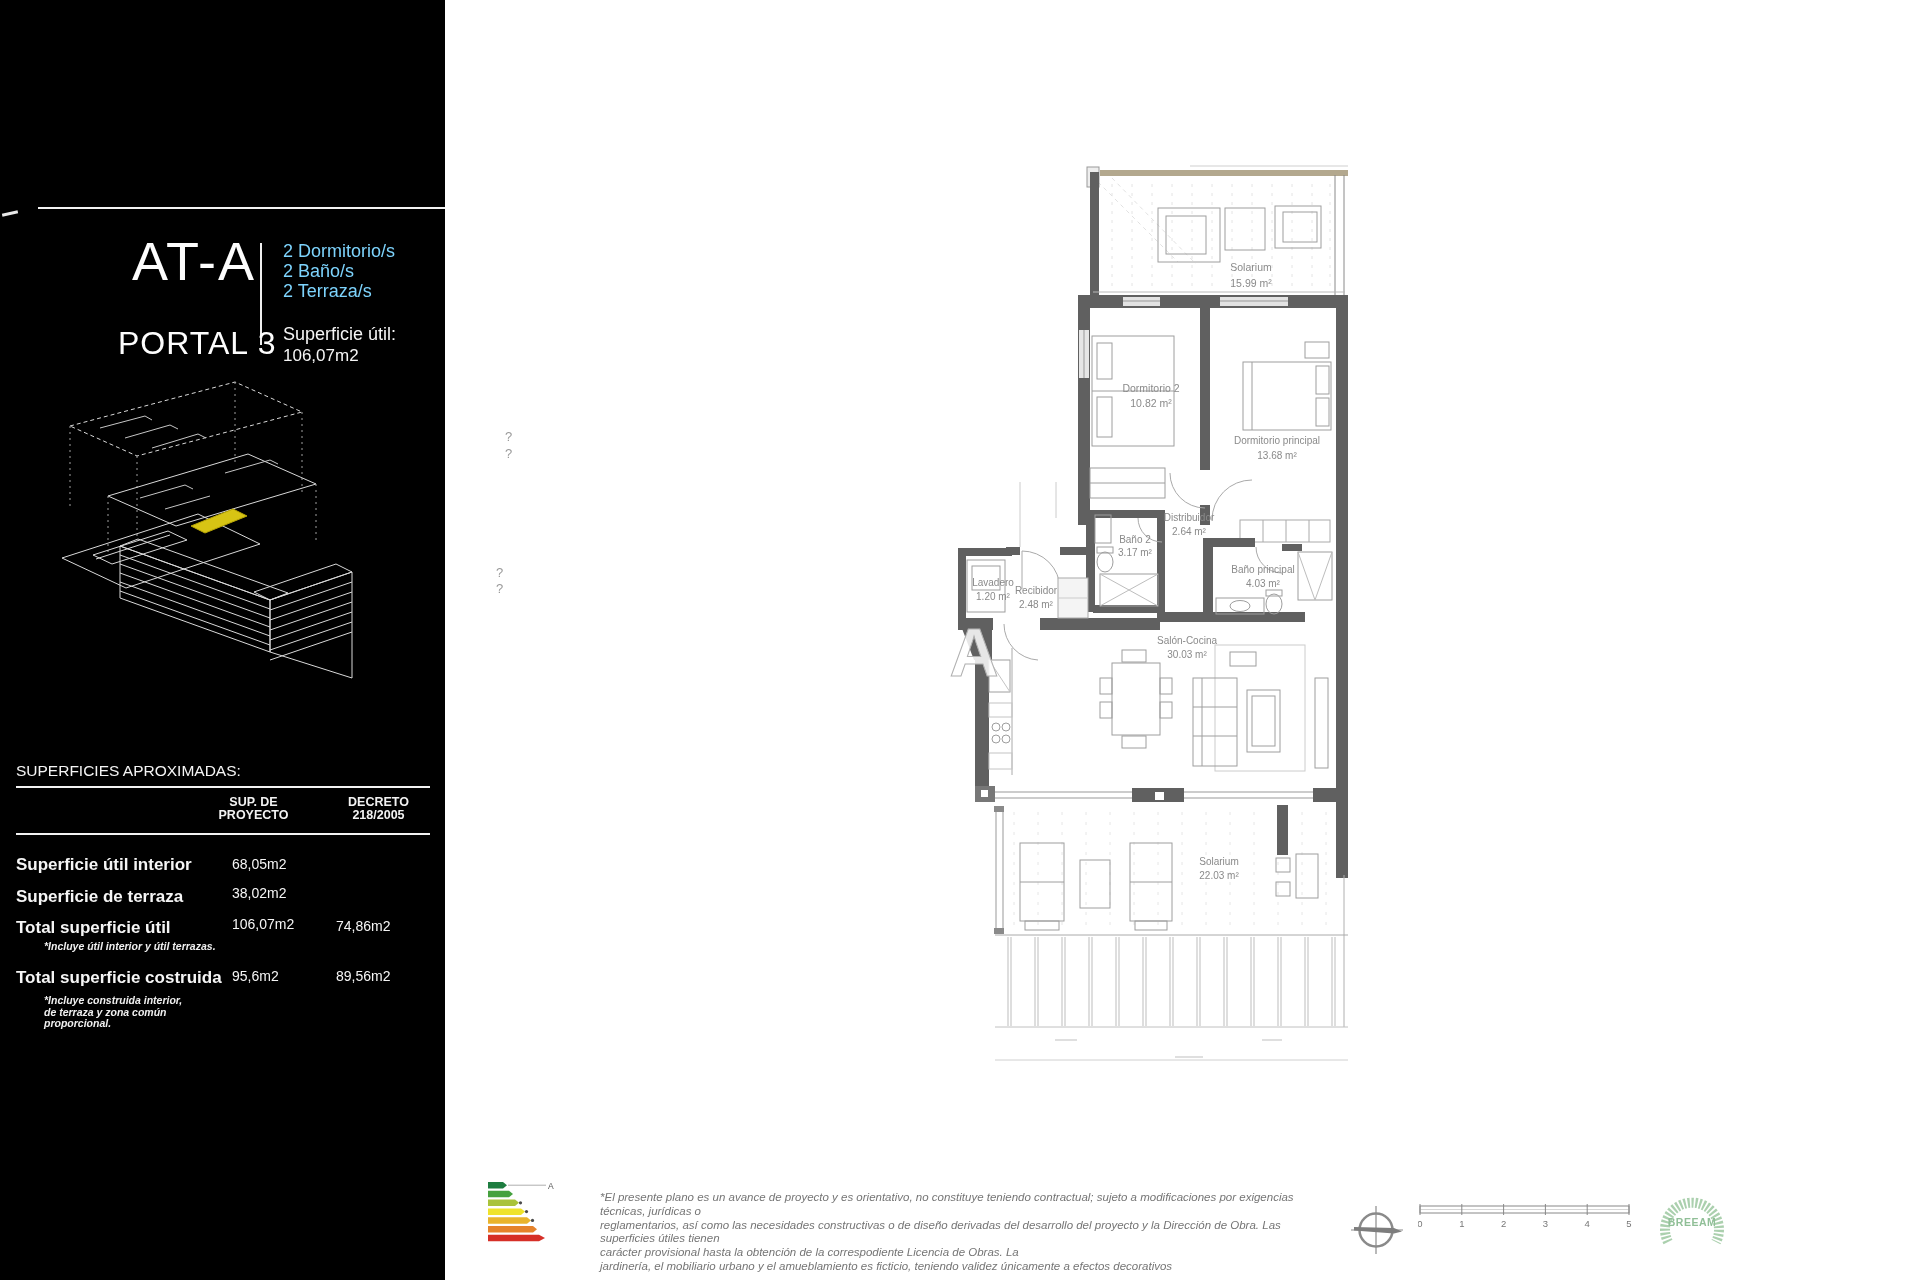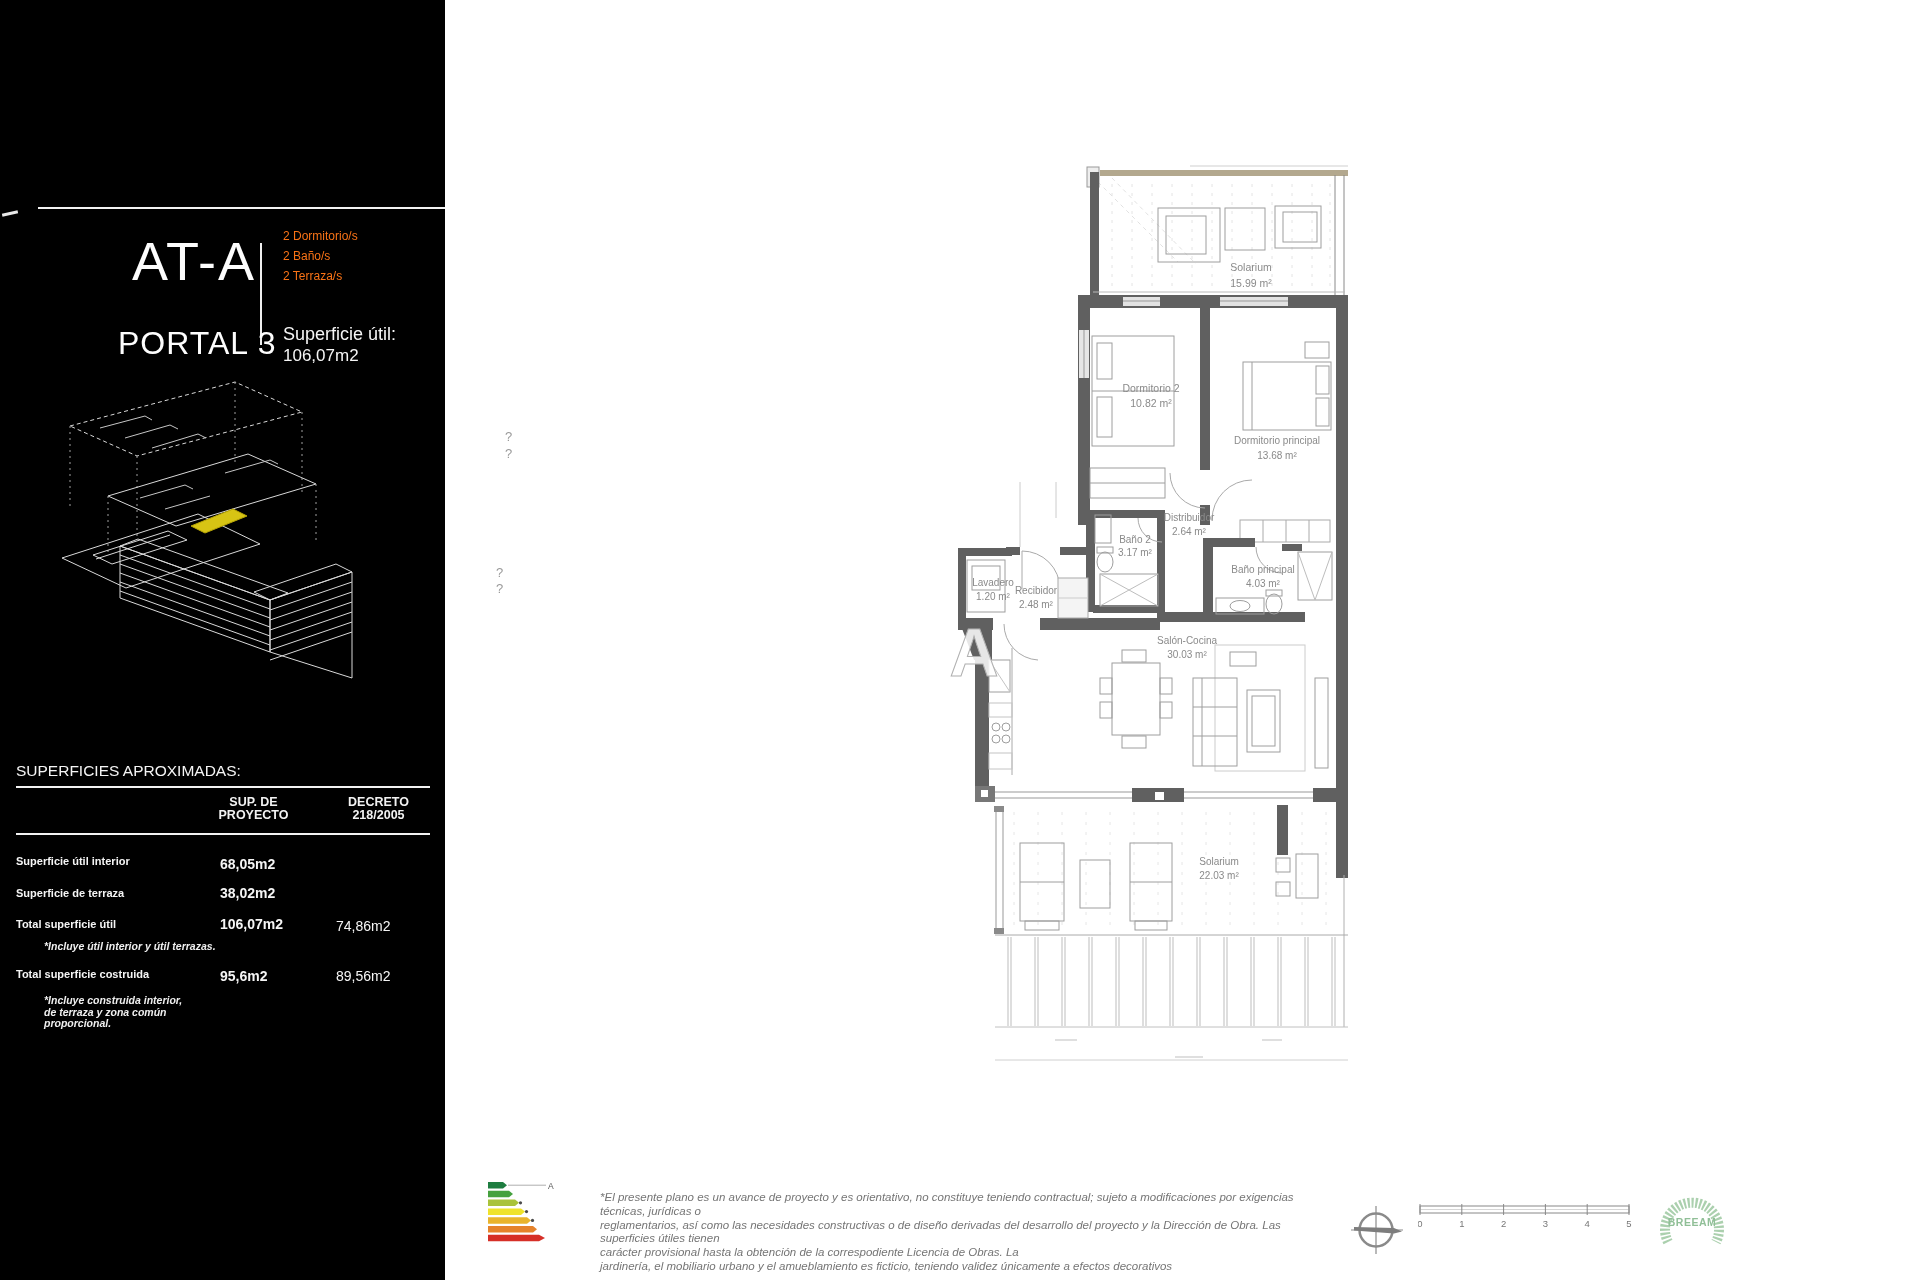--- a/index.html
+++ b/index.html
@@ -5,30 +5,30 @@
   html,body{margin:0;padding:0;background:#ffffff;}
   *{box-sizing:border-box;}
   .stage{position:relative;width:1920px;height:1280px;background:#ffffff;overflow:hidden;
          font-family:"Liberation Sans",sans-serif;}
   
   .sidebar{position:absolute;left:0;top:0;width:445px;height:1280px;background:#000;color:#fff;}
   .rule{position:absolute;left:38px;top:207px;width:407px;height:2px;background:#f2f2f2;}
   .rule-tick{position:absolute;left:2px;top:212px;width:16px;height:3px;background:#e8e8e8;transform:rotate(-12deg);}
   .unit{position:absolute;left:132px;top:230px;font-size:54px;letter-spacing:2px;color:#fdfdfd;}
   .vdiv{position:absolute;left:260px;top:243px;width:2px;height:102px;background:#efefef;}
-  .features{position:absolute;left:283px;top:226px;font-size:12px;line-height:20px;color:#f97316;}
+  .features{position:absolute;left:283px;top:241px;font-size:18px;line-height:20px;color:#7dd3fc;}
   .portal{position:absolute;left:118px;top:325px;font-size:32px;letter-spacing:1px;color:#fdfdfd;}
   .arealbl{position:absolute;left:283px;top:324px;font-size:18px;color:#f5f5f5;}
   .areaval{position:absolute;left:283px;top:346px;font-size:17px;color:#f5f5f5;}
   .axon{position:absolute;left:40px;top:378px;}
   .surftitle{position:absolute;left:16px;top:762px;font-size:15.5px;font-weight:normal;color:#f5f5f5;}
   .tline{position:absolute;left:16px;width:414px;height:2px;background:#f2f2f2;}
   .th{position:absolute;top:796px;font-size:12.5px;line-height:13px;font-weight:bold;text-align:center;color:#f2f2f2;white-space:pre-line;}
-  .rowlbl{position:absolute;left:16px;font-size:11px;font-weight:bold;color:#f5f5f5;}
-  .rowval{position:absolute;left:220px;font-size:14px;font-weight:bold;color:#f5f5f5;}
+  .rowlbl{position:absolute;left:16px;font-size:17px;font-weight:bold;color:#f5f5f5;}
+  .rowval{position:absolute;left:232px;font-size:14px;font-weight:normal;color:#f5f5f5;}
   .rowval2{position:absolute;left:336px;font-size:14px;font-weight:normal;color:#f5f5f5;}
   .rownote{position:absolute;left:0;font-size:10.5px;font-style:italic;font-weight:bold;line-height:11.5px;color:#efefef;white-space:pre-line;margin-left:44px;}
   
   .plansvg{position:absolute;left:780px;top:130px;}
   .qmark{position:absolute;color:#9a9a9a;font-size:13px;line-height:13px;}
   
   .energy{position:absolute;left:488px;top:1182px;}
   .disclaimer{position:absolute;left:600px;top:1191px;width:725px;font-size:11.5px;line-height:13.8px;
               font-style:italic;color:#757575;}
   .compass{position:absolute;left:1346px;top:1202px;}

